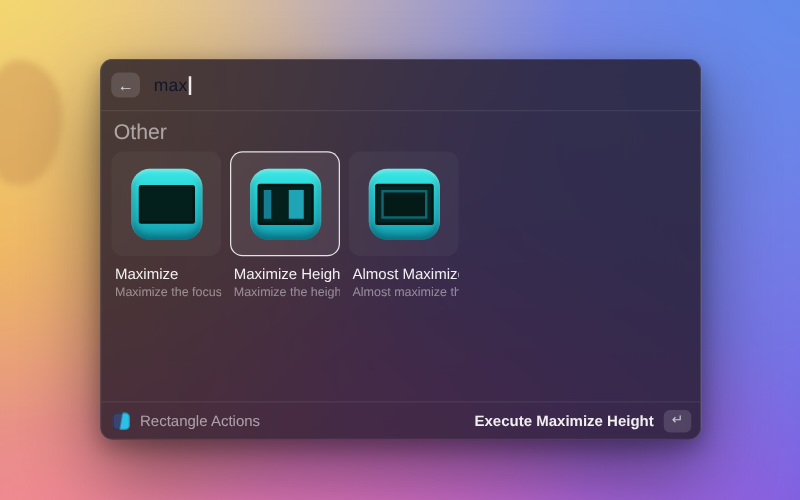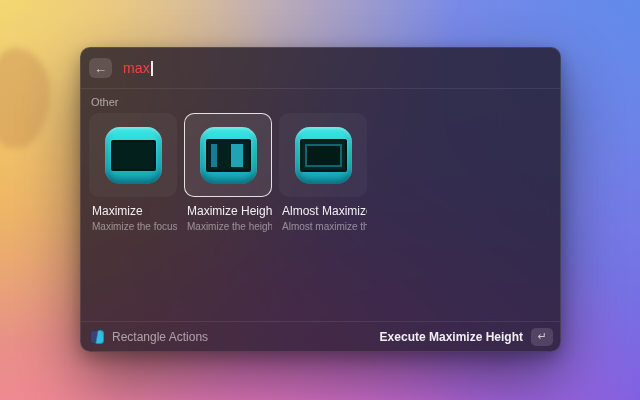--- a/index.html
+++ b/index.html
@@ -34,27 +34,27 @@
     color: #eceaec;
   }
 
   .topbar { height: 40px; display: flex; align-items: center; padding: 0 12px 0 8px; flex: none; }
   .back-btn {
     width: 23px; height: 20px; border-radius: 6px;
     background: rgba(255,255,255,0.13);
     display: flex; align-items: center; justify-content: center;
     color: #d9d4d9; font-size: 13px; line-height: 1; cursor: default;
   }
-  .search-text { margin-left: 11px; font-size: 14px; color: #ef4444; letter-spacing: 0.2px; text-align: center; }
+  .search-text { margin-left: 11px; font-size: 14px; color: #0f172a; letter-spacing: 0.2px; text-align: center; }
   .caret { display: inline-block; width: 1.5px; height: 15px; background: #efecef; vertical-align: -3px; margin-left: 1px; }
 
   .divider { height: 1px; background: rgba(255,255,255,0.08); flex: none; }
 
   .content { flex: 1 1 auto; padding: 5px 8px 0 8px; overflow: hidden; }
-  .section-label { font-size: 11px; color: rgba(255,255,255,0.55); margin: 2px 0 5px 2px; }
+  .section-label { font-size: 17px; color: rgba(255,255,255,0.55); margin: 2px 0 5px 2px; }
 
   .grid { display: flex; gap: 7px; }
   .grid-item { width: 88px; display: flex; flex-direction: column; }
   .tile {
     width: 88px; height: 84px; border-radius: 10px;
     background: rgba(255,255,255,0.04);
     border: 1.5px solid transparent;
     display: flex; align-items: center; justify-content: center;
   }
   .tile.selected { border-color: rgba(255,255,255,0.85); background: rgba(255,255,255,0.07); }

